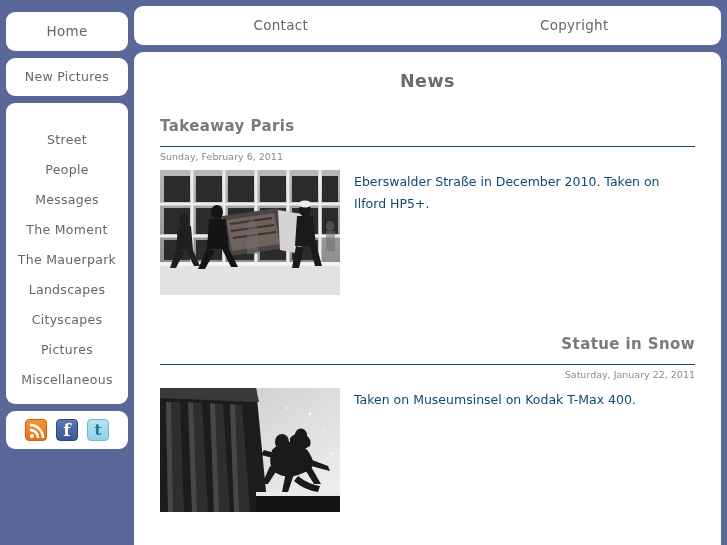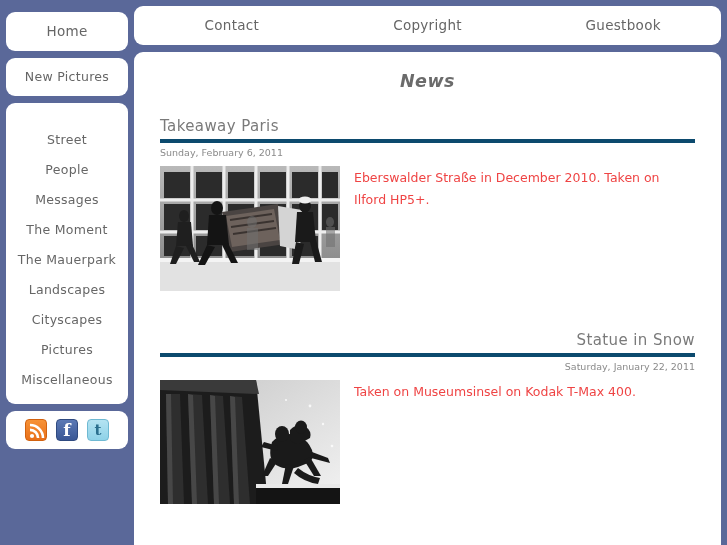--- a/index.html
+++ b/index.html
@@ -127,42 +127,41 @@
     padding: 14px 26px 0 26px;
   }
 
   .page-title {
     text-align: center;
     color: #6b6b6b;
     font-size: 17.5px;
     font-weight: bold;
     letter-spacing: .5px;
     padding: 5px 0 26px;
-    font-style: italic;
   }
 
   
   .article { margin-bottom: 6px; }
 
   .art-title {
     color: #7a7a7a;
     font-size: 15px;
-    font-weight: normal;
+    font-weight: bold;
     letter-spacing: .4px;
-    padding-bottom: 4px;
-    border-bottom: 4px solid #0c4a6e;
+    padding-bottom: 11px;
+    border-bottom: 1px solid #0c4a6e;
   }
   .art-date {
     color: #8a8a8a;
     font-size: 9.5px;
     padding-top: 4px;
     padding-bottom: 8px;
   }
   .art-body {
-    color: #ef4444;
+    color: #0c4a6e;
     font-size: 12.5px;
     line-height: 1.72;
   }
   .align-right  { text-align: right; }
   .align-left   { text-align: left; }
 
   .art-row { display: flex; gap: 14px; align-items: flex-start; }
   .art-row.img-right .art-text { order: 1; }
   .art-row.img-left  .art-text  { order: 2; }
   .art-text { flex: 1; padding-top: 1px; }
@@ -227,21 +226,20 @@
       </span>
       <span class="social-icon ico-fb">f</span>
       <span class="social-icon ico-tw">t</span>
     </div>
 
   </div>
 
   <div class="panel topnav">
     <a href="#">Contact</a>
     <a href="#">Copyright</a>
-    <a href="#">Guestbook</a>
   </div>
 
   <div class="panel content">
     <div class="content-inner">
 
       <div class="page-title">News</div>
 
       <div class="article">
         <div class="art-title align-left">Takeaway Paris</div>
         <div class="art-date align-left">Sunday, February 6, 2011</div>

